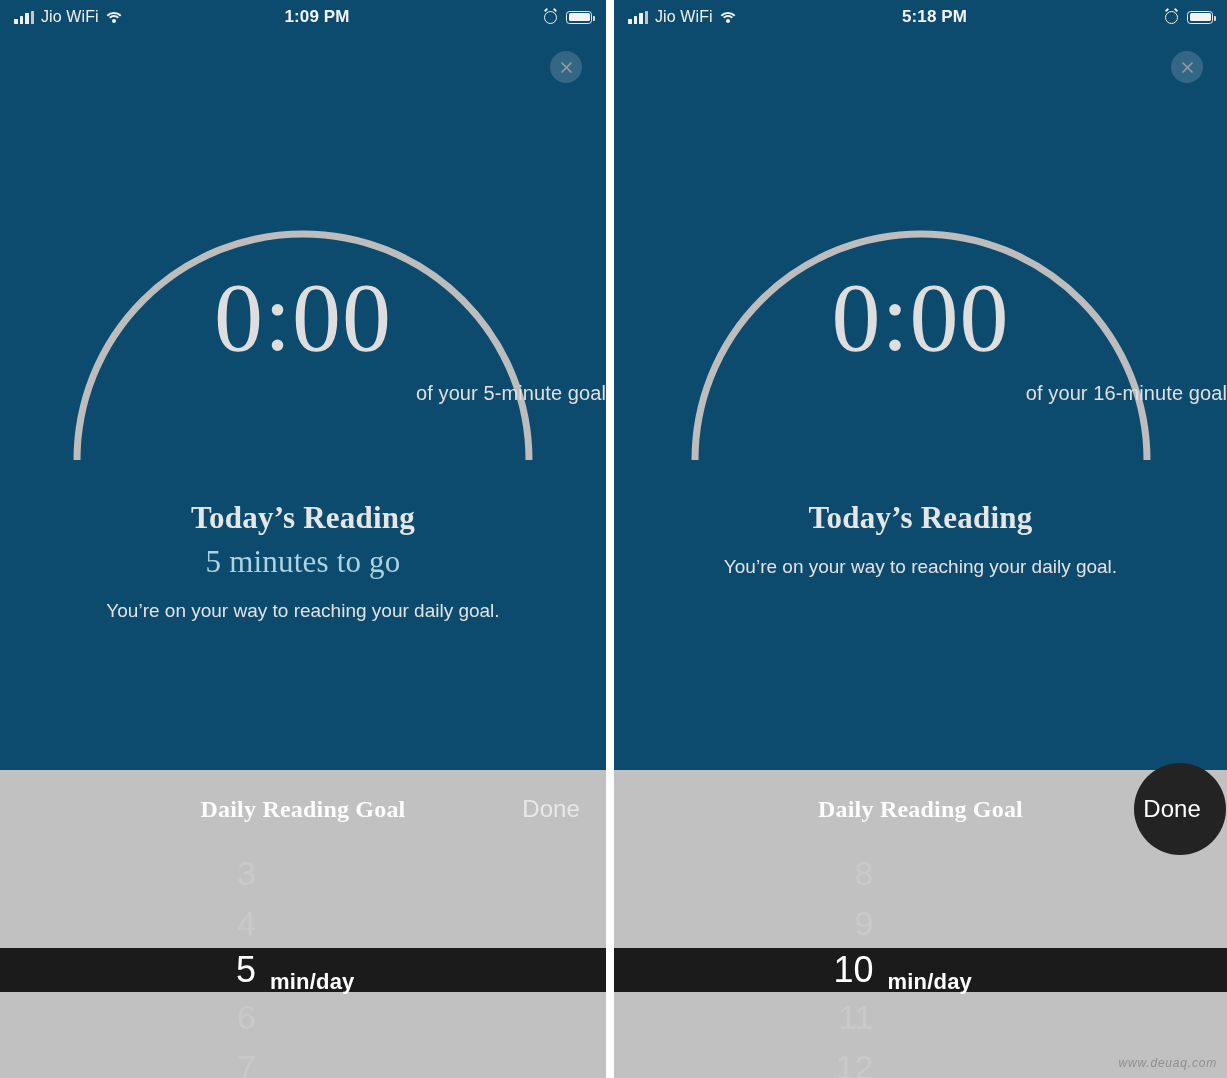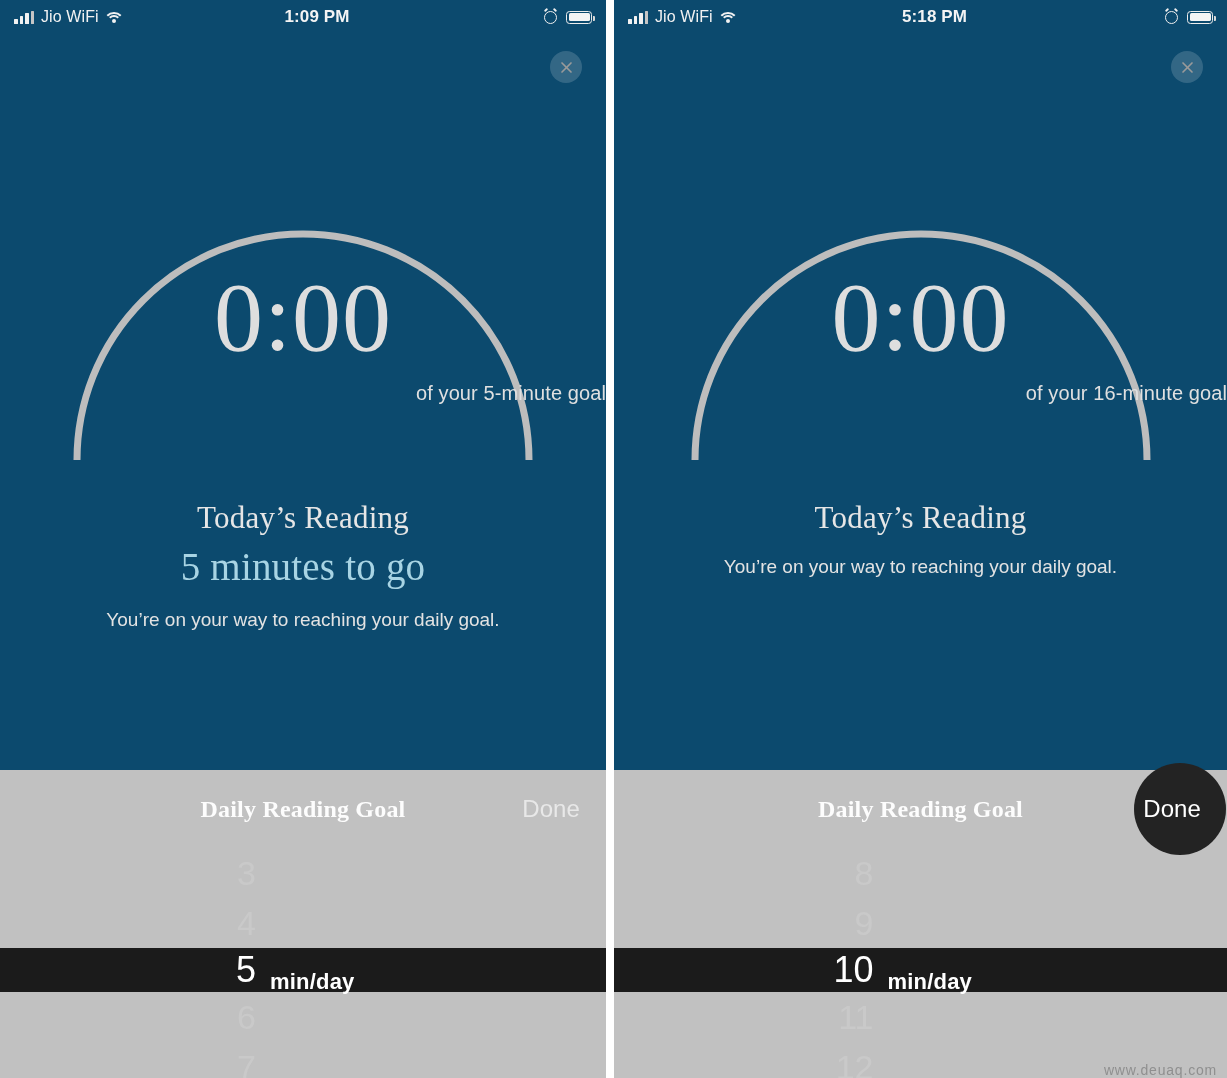--- a/index.html
+++ b/index.html
@@ -118,27 +118,27 @@
     text-align:right;
   }
 
   
   .reading-block {
     position:absolute; left:0; right:0; top:500px;
     text-align:center;
   }
   .reading-title {
     font-family:"Liberation Serif", serif;
-    font-weight:normal;
+    font-weight:bold;
     font-size:31px; color:#e6e6e6;
     letter-spacing:.2px;
   }
   .reading-togo {
     font-family:"Liberation Serif", serif;
-    font-size:39px;
+    font-size:31px;
     color:#a8d4e4;
     margin-top:8px;
     letter-spacing:.2px;
   }
   .reading-note {
     margin-top:20px;
     font-size:19px; color:#e3e3e3;
     letter-spacing:0;
   }
 
@@ -205,24 +205,25 @@
   }
   .picker-row.selected .num { color:#ffffff; font-size:36px; }
   .picker-row.selected .unit {
     color:#ffffff; font-size:22px; font-weight:bold;
     letter-spacing:.2px;
     margin-top:24px;
   }
 
   
   .watermark {
-    position:absolute; right:10px; bottom:0;
-    font-size:14px; color:#8f8f8f;
+    position:absolute; right:10px; bottom:8px;
+    font-size:12px; color:#8f8f8f;
     letter-spacing:.8px;
     font-family:"Liberation Sans", sans-serif;
+    font-style:italic;
   }
 </style>
 </head>
 <body>
 
 <div class="stage">
 
   <div class="panel left">
 
     <div class="statusbar">

